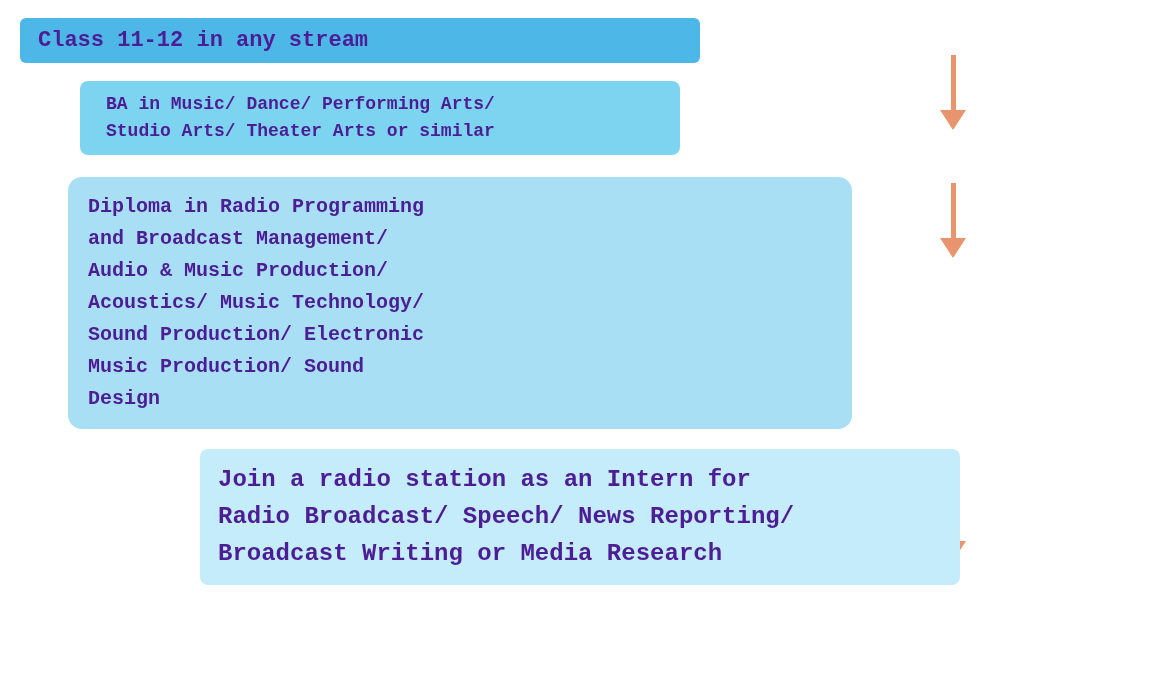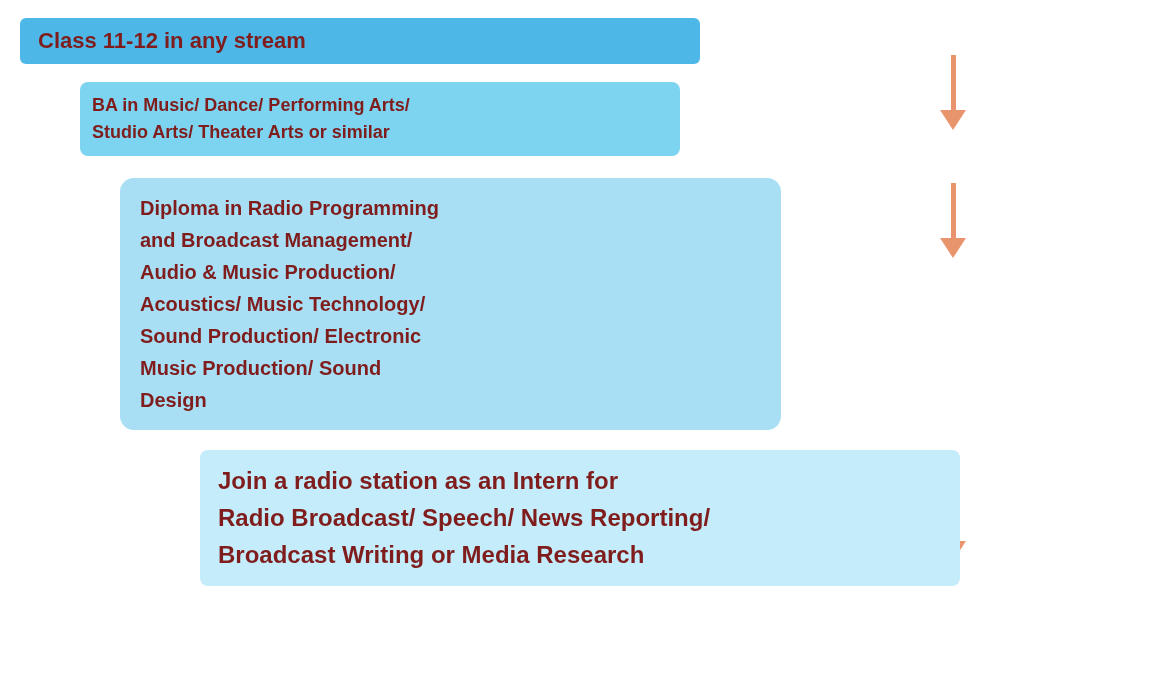--- a/index.html
+++ b/index.html
@@ -24,53 +24,53 @@
       position: relative;
       display: flex;
       flex-direction: column;
       align-items: flex-start;
       padding: 10px 20px;
     }
 
     .box {
       border-radius: 8px;
       padding: 10px 18px;
-      font-family: Liberation Sans, sans-serif;
+      font-family: Liberation Mono, monospace;
       font-weight: bold;
-      color: #7f1d1d;
+      color: #4c1d95;
       position: relative;
     }
 
     .box-1 {
       background: #4db8e8;
       width: 680px;
       font-size: 22px;
       margin-top: 8px;
       margin-left: 0px;
       padding: 10px 18px;
       border-radius: 6px;
     }
 
     .box-2 {
       background: #7dd4f0;
       width: 600px;
       font-size: 18px;
       margin-top: 18px;
       margin-left: 60px;
-      padding: 10px 12px;
+      padding: 10px 26px;
       border-radius: 8px;
       line-height: 1.5;
     }
 
     .box-3 {
       background: #a8dff5;
-      width: 661px;
+      width: 784px;
       font-size: 20px;
       margin-top: 22px;
-      margin-left: 100px;
+      margin-left: 48px;
       padding: 14px 20px;
       border-radius: 14px;
       line-height: 1.6;
     }
 
     .box-4 {
       background: #c5ecfa;
       width: 760px;
       font-size: 24px;
       margin-top: 20px;

